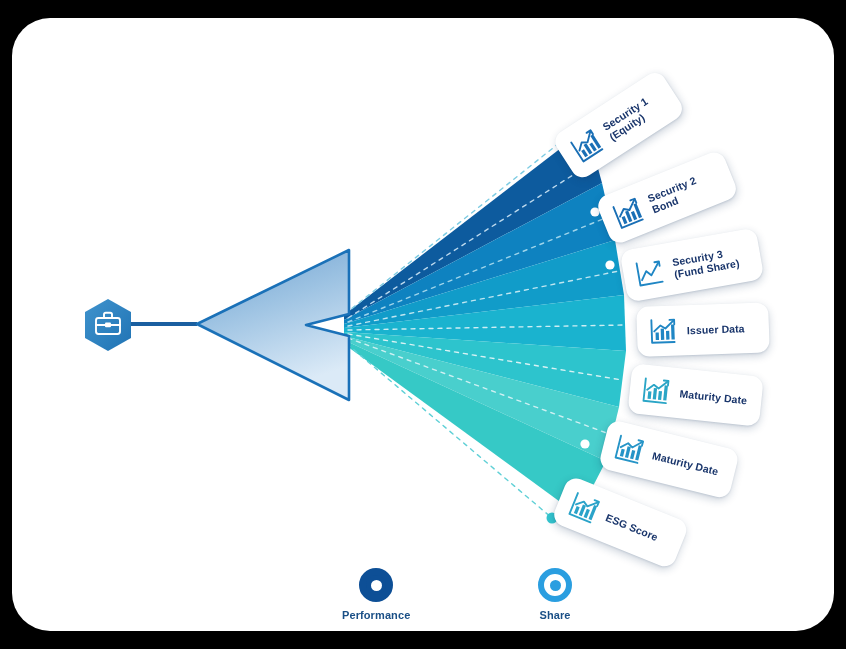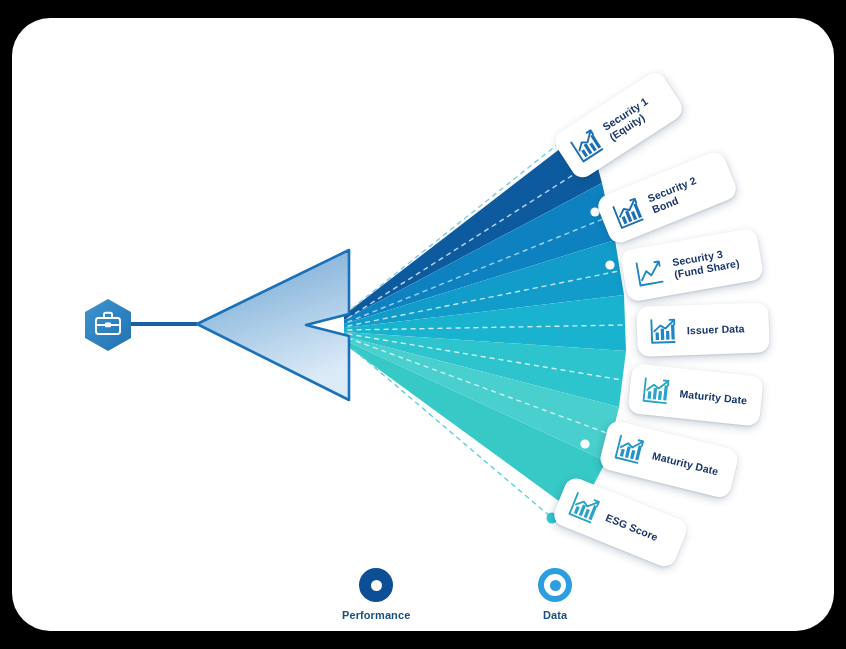--- a/index.html
+++ b/index.html
@@ -265,18 +265,18 @@
       <div class="nav-item">
         <span class="nav-ring" style="border:7px solid #0d4f96; background:#0d4f96;">
           <span class="dot" style="background:#ffffff; box-shadow:0 0 0 0 #0d4f96;"></span>
         </span>
         <span class="nav-lbl">Performance</span>
       </div>
       <div class="nav-item">
         <span class="nav-ring" style="border:6px solid #2a9ee0; background:#ffffff;">
           <span class="dot" style="background:#2a9ee0;"></span>
         </span>
-        <span class="nav-lbl">Data</span>
+        <span class="nav-lbl">Share</span>
       </div>
     </div>
 
   </div>
 </div>
 
 </body></html>

